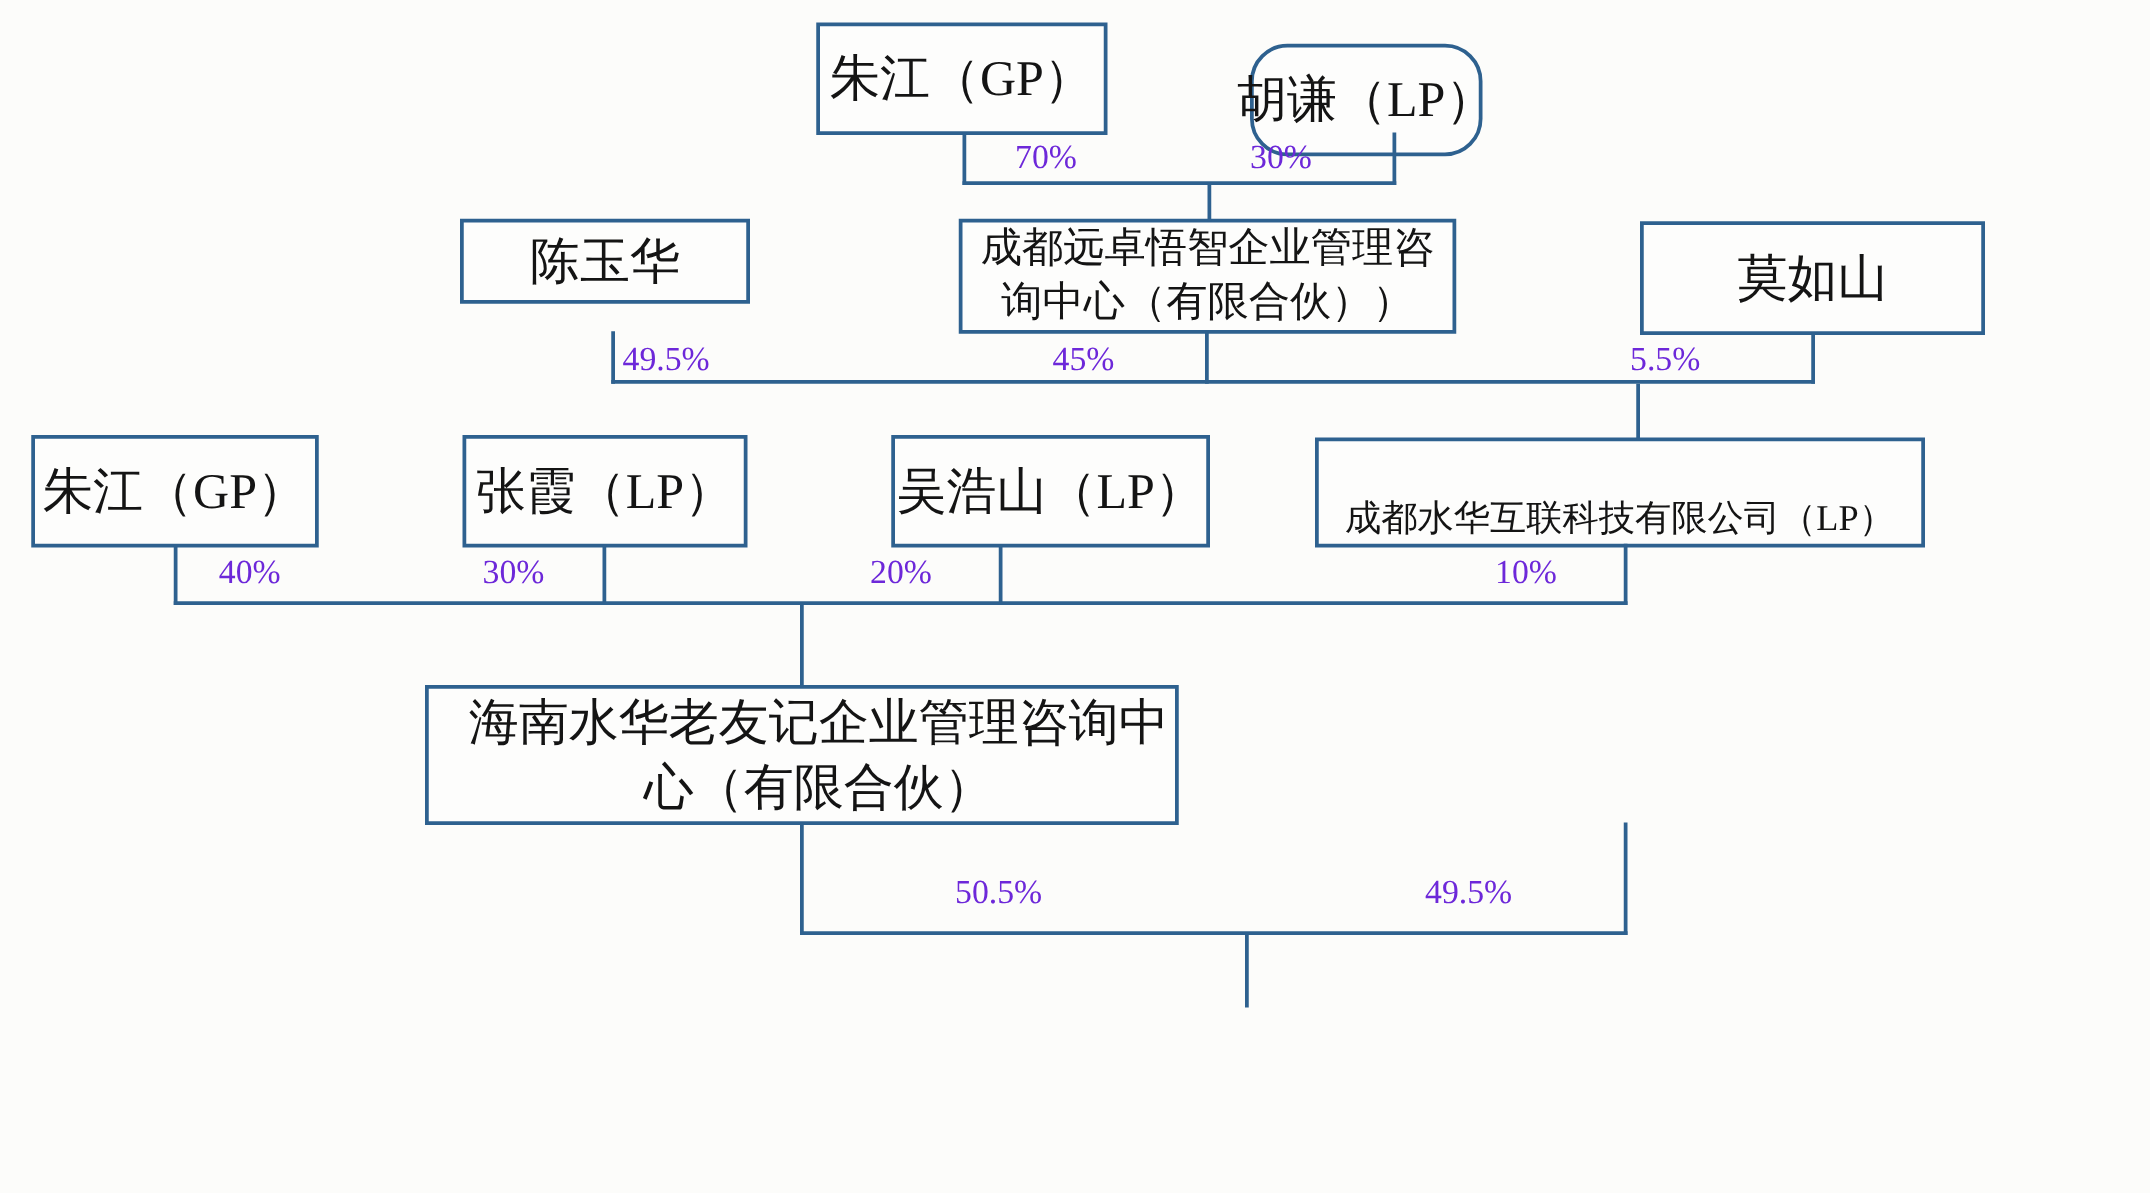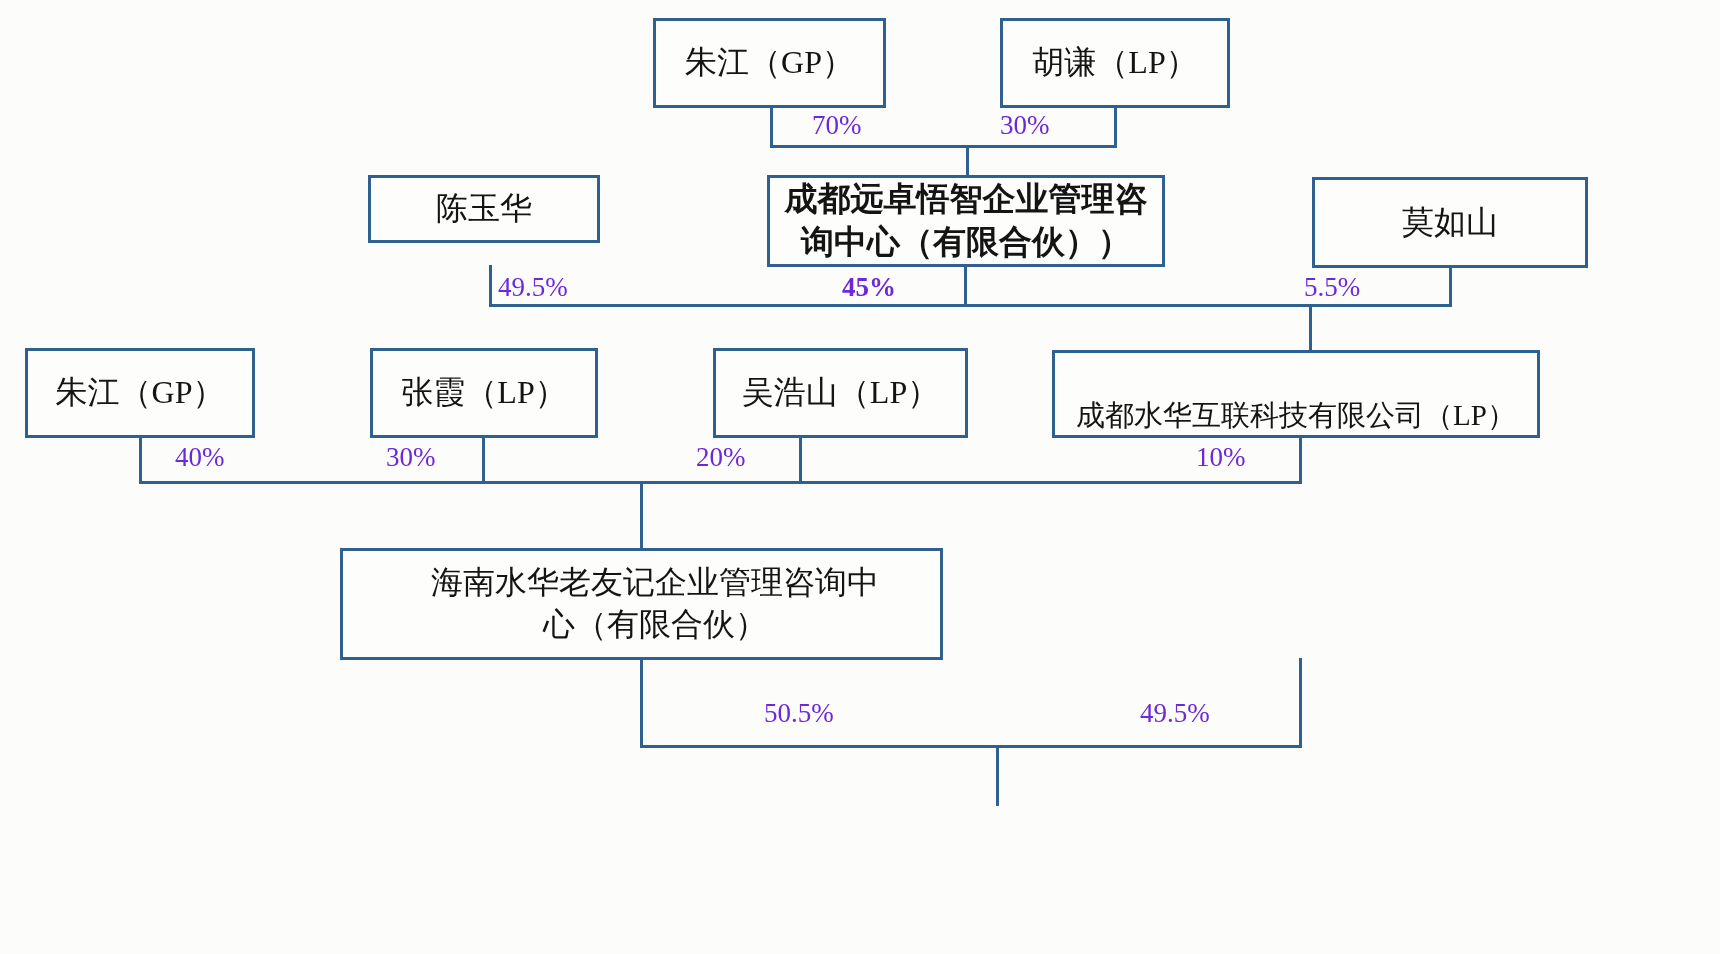--- a/index.html
+++ b/index.html
@@ -19,26 +19,26 @@
   .node {
     position: absolute;
     box-sizing: border-box;
     border: 3px solid #2e618f;
     background: #fdfdfc;
     display: flex;
     flex-direction: column;
     align-items: center;
     justify-content: center;
     text-align: center;
-    font-size: 32px;
+    font-size: 40px;
     line-height: 1.3;
     white-space: nowrap;
   }
   .node .ln { display: block; }
-  .node.two-line { font-size: 33px; font-weight: bold; }
+  .node.two-line { font-size: 33px; }
   .node.wide-line { font-size: 29px; justify-content: flex-end; }
   .hl, .vl {
     position: absolute;
     background: #2e618f;
   }
   .pct {
     position: absolute;
     font-size: 27px;
     line-height: 1;
     color: #6d28d9;
@@ -46,21 +46,21 @@
   }
 </style>
 </head>
 <body>
 
 <div id="canvas">
 
   <div class="node" style="left:653px; top:18px; width:233px; height:90px;">
     <span class="ln">朱江（GP）</span>
   </div>
-  <div class="node" style="left:1000px; top:18px; width:230px; height:90px;">
+  <div class="node" style="left:1000px; top:35px; width:186px; height:90px;border-radius:30px;">
     <span class="ln">胡谦（LP）</span>
   </div>
 
   <div class="node" style="left:368px; top:175px; width:232px; height:68px;">
     <span class="ln">陈玉华</span>
   </div>
   <div class="node two-line" style="left:767px; top:175px; width:398px; height:92px;">
     <span class="ln">成都远卓悟智企业管理咨</span>
     <span class="ln">询中心（有限合伙））</span>
   </div>
@@ -107,21 +107,21 @@
 
   <div class="vl" style="left:640px; top:658px; width:3px; height:90px;"></div>
   <div class="vl" style="left:1299px; top:658px; width:3px; height:90px;"></div>
   <div class="hl" style="left:640px; top:745px; width:662px; height:3px;"></div>
   <div class="vl" style="left:996px; top:748px; width:3px; height:58px;"></div>
 
   <div class="pct" style="left:812px; top:112px;">70%</div>
   <div class="pct" style="left:1000px; top:112px;">30%</div>
 
   <div class="pct" style="left:498px; top:274px;">49.5%</div>
-  <div class="pct" style="left:842px; top:274px;font-weight:bold;">45%</div>
+  <div class="pct" style="left:842px; top:274px;">45%</div>
   <div class="pct" style="left:1304px; top:274px;">5.5%</div>
 
   <div class="pct" style="left:175px; top:444px;">40%</div>
   <div class="pct" style="left:386px; top:444px;">30%</div>
   <div class="pct" style="left:696px; top:444px;">20%</div>
   <div class="pct" style="left:1196px; top:444px;">10%</div>
 
   <div class="pct" style="left:752px; top:700px;margin-left:12px;">50.5%</div>
   <div class="pct" style="left:1140px; top:700px;">49.5%</div>
 

